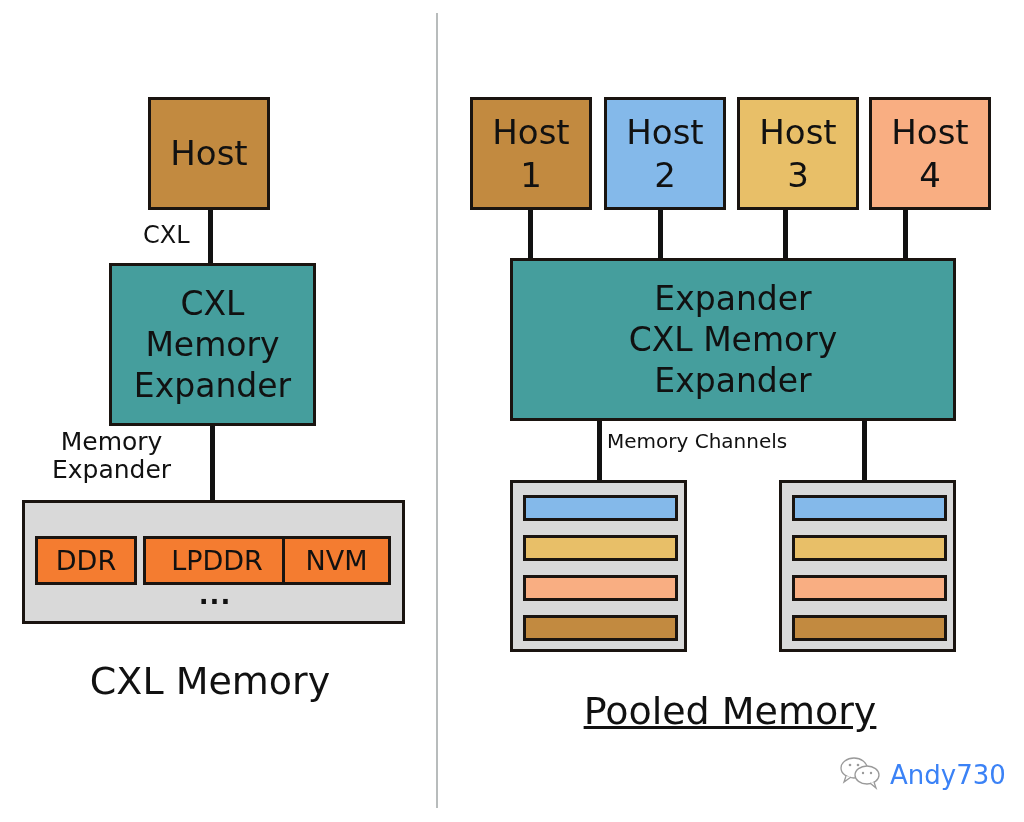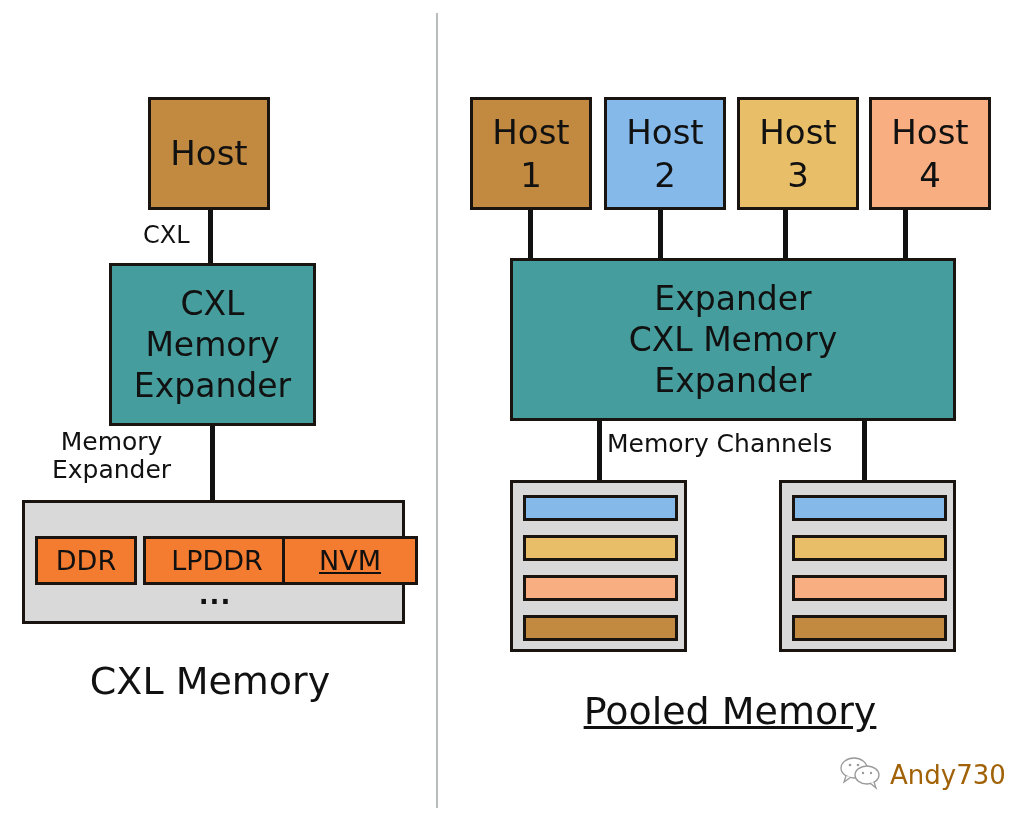--- a/index.html
+++ b/index.html
@@ -14,21 +14,21 @@
   .lbl { font-size:25px; line-height:1.12; white-space:nowrap; }
   .mem-panel { left:22px; top:500px; width:383px; height:124px; background:#d9d9d9; }
   .mem-chip { background:#f47c30; border:3px solid #1a1410; font-size:27px; display:flex; align-items:center; justify-content:center; height:49px; top:536px; }
   .ellipsis { left:195px; top:580px; width:40px; text-align:center; font-size:26px; font-weight:bold; letter-spacing:1px; }
   .caption { font-size:38px; text-align:center; line-height:1.4; }
   .divider { left:436px; top:13px; width:2px; height:795px; background:#b8bcbc; }
   .host-multi { top:97px; width:122px; height:113px; font-size:34px; line-height:1.25; }
   .expander-right { left:510px; top:258px; width:446px; height:163px; background:#459e9d; font-size:33px; line-height:1.25; }
   .pool { top:480px; width:177px; height:172px; background:#d9d9d9; }
   .dimm { left:10px; width:155px; height:26px; border:3px solid #1a1410; }
-  .watermark { left:838px; top:757px; width:170px; height:36px; font-size:26px; color:#a16207; display:flex; align-items:center; gap:6px; }
+  .watermark { left:838px; top:757px; width:170px; height:36px; font-size:26px; color:#3b82f6; display:flex; align-items:center; gap:6px; }
 </style>
 </head>
 <body>
 
 <div>
   <div class="abs box host-single">
     <span>Host</span>
   </div>
   <div class="abs line" style="left:208px; top:210px; width:5px; height:53px;"></div>
   <div class="abs lbl" style="left:143px; top:222px; font-size:24px;">CXL</div>
@@ -47,21 +47,21 @@
     <div>Expander</div>
   </div>
 
   <div class="abs box mem-panel" style="display:block;"></div>
   <div class="abs mem-chip" style="left:35px; width:102px;">
     <span>DDR</span>
   </div>
   <div class="abs mem-chip" style="left:143px; width:148px;">
     <span>LPDDR</span>
   </div>
-  <div class="abs mem-chip" style="left:282px; width:136px;text-decoration:underline;">
+  <div class="abs mem-chip" style="left:282px; width:109px;">
     <span>NVM</span>
   </div>
   <div class="abs ellipsis">...</div>
 
   <div class="abs caption" style="left:40px; top:655px; width:340px;">
     <div>CXL Memory</div>
   </div>
 </div>
 
 <div class="abs divider"></div>
@@ -100,21 +100,21 @@
   <div class="abs box expander-right">
     <div>
       <div>Expander</div>
       <div>CXL Memory</div>
       <div>Expander</div>
     </div>
   </div>
 
   <div class="abs line" style="left:597px; top:421px; width:5px; height:59px;"></div>
   <div class="abs line" style="left:862px; top:421px; width:5px; height:59px;"></div>
-  <div class="abs lbl" style="left:607px; top:430px; font-size:25px;">Memory Channels</div>
+  <div class="abs lbl" style="left:607px; top:430px; font-size:20px;">Memory Channels</div>
 
   <div class="abs box pool" style="left:510px; display:block;">
     <div class="abs dimm" style="top:12px; background:#84b9ea;"></div>
     <div class="abs dimm" style="top:52px; background:#e8bf68;"></div>
     <div class="abs dimm" style="top:92px; background:#f9ae82;"></div>
     <div class="abs dimm" style="top:132px; background:#c28a40;"></div>
   </div>
   <div class="abs box pool" style="left:779px; display:block;">
     <div class="abs dimm" style="top:12px; background:#84b9ea;"></div>
     <div class="abs dimm" style="top:52px; background:#e8bf68;"></div>

